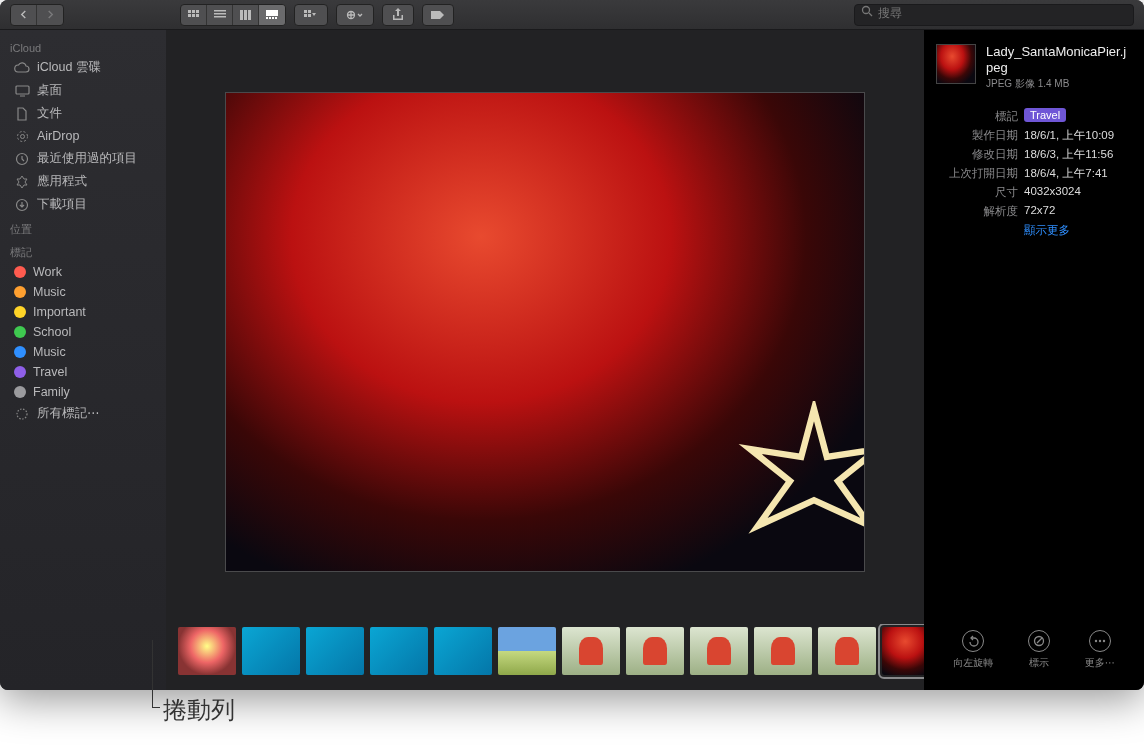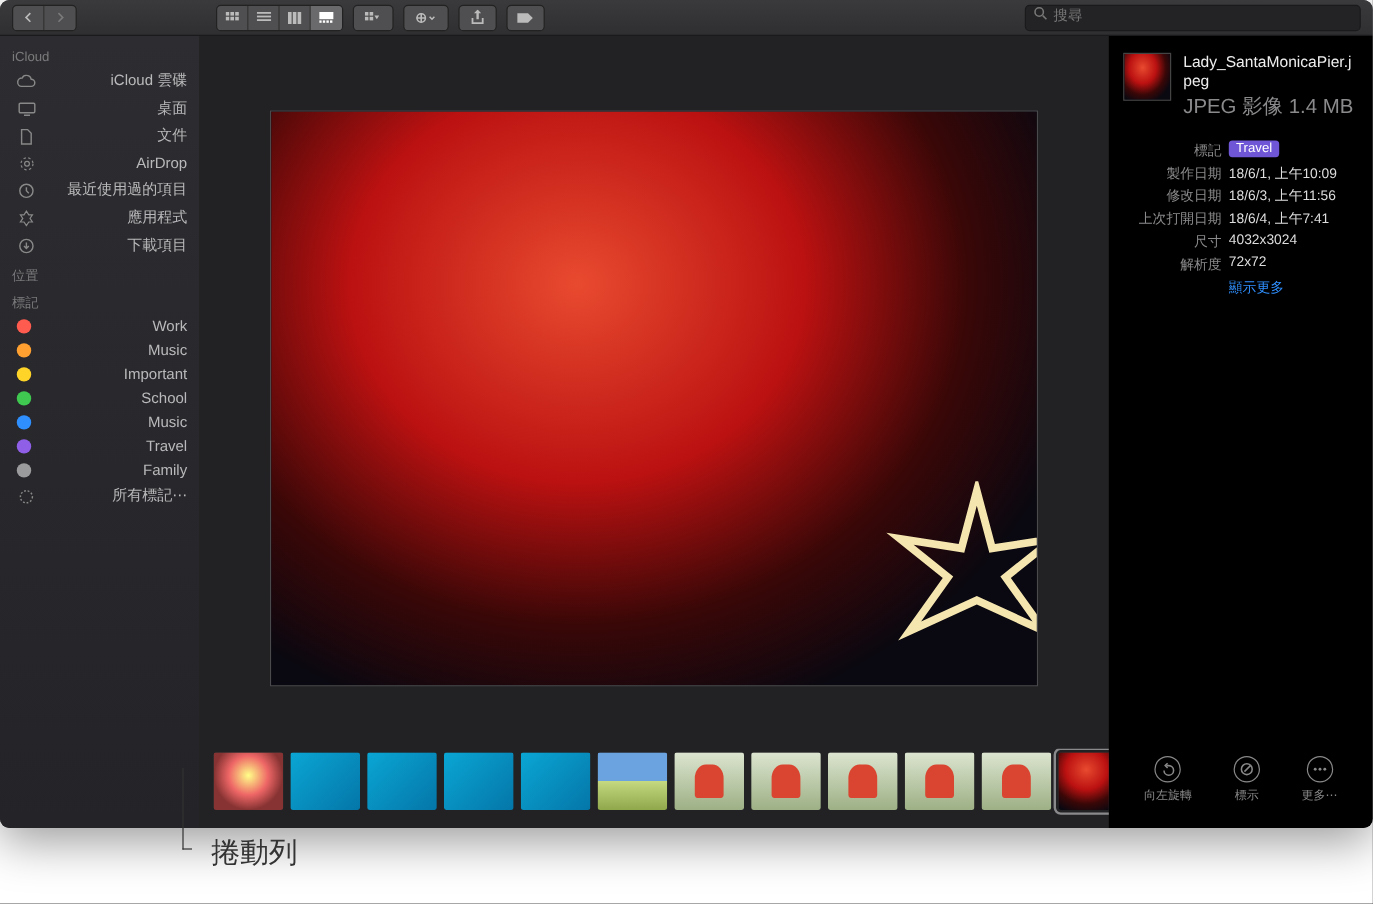--- a/index.html
+++ b/index.html
@@ -13,45 +13,45 @@
 .tb-btn { width: 26px; display: flex; align-items: center; justify-content: center; color: #bbb; font-size: 11px; border-right: 1px solid #333; }
 .tb-btn:last-child { border-right: none; }
 .tb-btn.active { background: #6a6a6c; color: #fff; }
 .tb-single { width: 32px; height: 22px; background: #4f4f51; border: 1px solid #222; border-radius: 4px; display: flex; align-items: center; justify-content: center; color: #bbb; }
 .spacer { flex: 1; }
 .search { width: 280px; height: 22px; background: #232325; border: 1px solid #1a1a1c; border-radius: 4px; display: flex; align-items: flex-start; padding: 0 6px; color: #777; font-size: 12px; gap: 5px; }
 .win-title { position: absolute; left: 50%; transform: translateX(-50%); color: #ccc; font-size: 13px; display: flex; align-items: center; gap: 5px; }
 .body { flex: 1; display: flex; min-height: 0; }
 .sidebar { width: 166px; background: linear-gradient(#2d2d31,#242428); color: #b9b9bb; font-size: 12.5px; padding-top: 6px; overflow-y: auto; }
 .sb-header { color: #7a7a7c; font-size: 11px; padding: 6px 10px 2px; }
-.sb-item { display: flex; align-items: center; gap: 7px; padding: 3px 10px 3px 14px; cursor: default; justify-content: space-between; }
+.sb-item { display: flex; align-items: center; gap: 7px; padding: 3px 10px 3px 14px; cursor: default; }
 .sb-icon { width: 16px; height: 16px; display: inline-flex; align-items: center; justify-content: center; color: #888; flex-shrink: 0; }
 .tag-dot { width: 12px; height: 12px; border-radius: 50%; flex-shrink: 0; }
 .main { flex: 1; display: flex; flex-direction: column; background: #222224; min-width: 0; }
 .preview-area { flex: 1; display: flex; align-items: center; justify-content: center; padding: 20px 40px 10px; }
 .preview { width: 640px; height: 480px; background: #0b0a12; border: 1px solid #4a4a4c; position: relative; overflow: hidden; }
 .thumbs { height: 66px; display: flex; align-items: center; gap: 6px; padding: 0 12px 12px; overflow-x: hidden; }
 .thumb { width: 58px; height: 48px; background: #333; border-radius: 2px; flex-shrink: 0; position: relative; overflow: hidden; }
 .thumb.sel { outline: 2px solid #8a8a8c; outline-offset: 2px; }
 .info { width: 220px; background: #000000; padding: 14px 12px; color: #ccc; font-size: 11.5px; display: flex; flex-direction: column; }
 .info-head { display: flex; gap: 10px; margin-bottom: 16px; }
 .info-thumb { width: 40px; height: 40px; background: #0b0a12; border: 1px solid #444; flex-shrink: 0; position: relative; overflow: hidden; }
 .info-title { font-size: 13px; color: #eee; line-height: 1.2; word-break: break-all; }
-.info-sub { color: #8a8a8c; font-size: 17px; margin-top: 2px; }
+.info-sub { color: #8a8a8c; font-size: 10px; margin-top: 2px; }
 .info-row { display: flex; justify-content: flex-end; gap: 6px; margin: 2px 0; }
 .info-label { color: #8a8a8c; text-align: right; flex: 1; }
 .info-val { color: #ddd; text-align: left; width: 108px; }
 .tag-badge { background: #6f56d6; color: #fff; padding: 1px 6px; border-radius: 3px; font-size: 11px; }
 .link { color: #2f8fff; cursor: default; }
 .actions { margin-top: auto; display: flex; justify-content: space-around; padding-top: 20px; padding-bottom: 6px; }
 .action { display: flex; flex-direction: column; align-items: center; gap: 4px; color: #888; font-size: 10px; }
 .action-icon { width: 22px; height: 22px; border: 1.5px solid #888; border-radius: 50%; display: flex; align-items: center; justify-content: center; font-size: 11px; }
 .callout-line { position: absolute; left: 152px; top: 640px; width: 1px; height: 68px; background: #333; }
 .callout-line2 { position: absolute; left: 152px; top: 707px; width: 8px; height: 1px; background: #333; }
-.callout-text { position: absolute; left: 176px; top: 694px; font-size: 24px; color: #333; font-family: Liberation Serif, serif; }
+.callout-text { position: absolute; left: 163px; top: 694px; font-size: 24px; color: #333; font-family: Liberation Serif, serif; }
 
 .sil { position:absolute; background:radial-gradient(ellipse at 40% 30%, #e84a2f 0%, #b11 35%, #3a0707 60%, #0a0810 80%); width:100%; height:100%; }
 .star { position:absolute; right:-30px; bottom:10px; width:160px; height:160px; }
 .pool { background: linear-gradient(135deg,#0aa6d4,#0476a8); width:100%; height:100%; }
 .land { background: linear-gradient(#6ba3e0 0%, #6ba3e0 50%, #c5d980 50%, #8fa84a 100%); width:100%; height:100%; }
 .person { background: linear-gradient(#dce5d0,#9db085); width:100%; height:100%; position:relative; }
 .person::after{ content:""; position:absolute; left:30%; top:20%; width:40%; height:60%; background:#d94530; border-radius:40% 40% 10% 10%; }
 </style>
 </head>
 <body>

